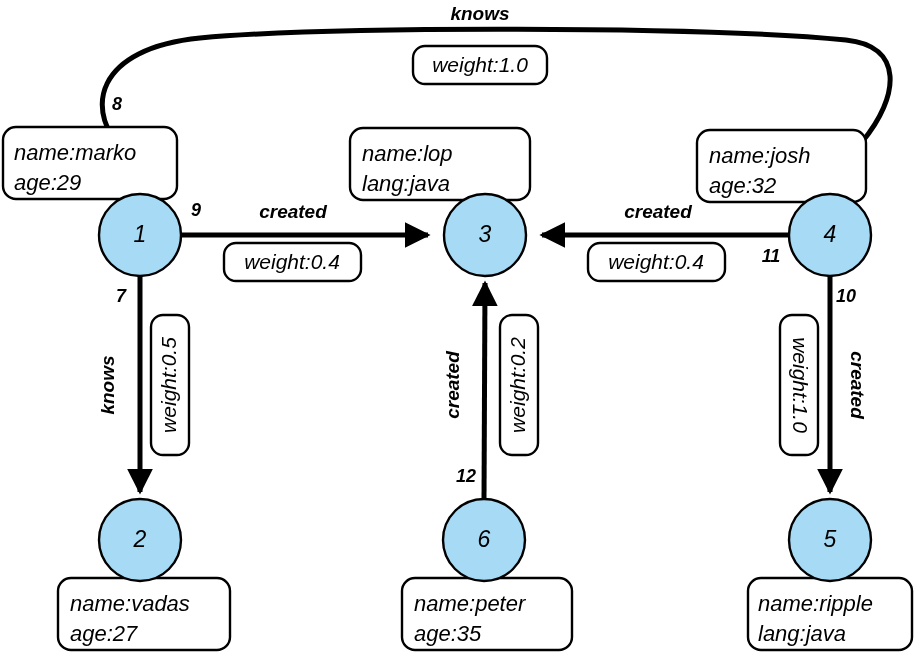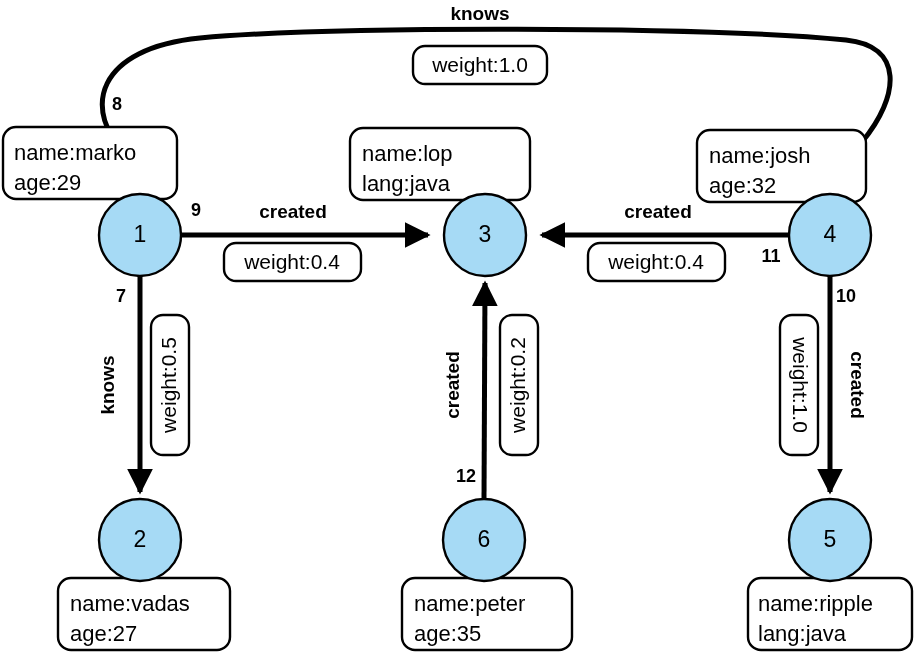--- a/index.html
+++ b/index.html
@@ -7,20 +7,21 @@
     padding: 0;
     background: #ffffff;
   }
   #graph-root {
     position: relative;
     width: 917px;
     height: 654px;
     background: #ffffff;
     font-family: "Liberation Sans", sans-serif;
     overflow: hidden;
+    font-style: italic;
   }
   svg#graph-canvas {
     position: absolute;
     top: 0; left: 0;
     width: 917px;
     height: 654px;
   }
   .node-circle {
     stroke: #000000;
     stroke-width: 2.4;

